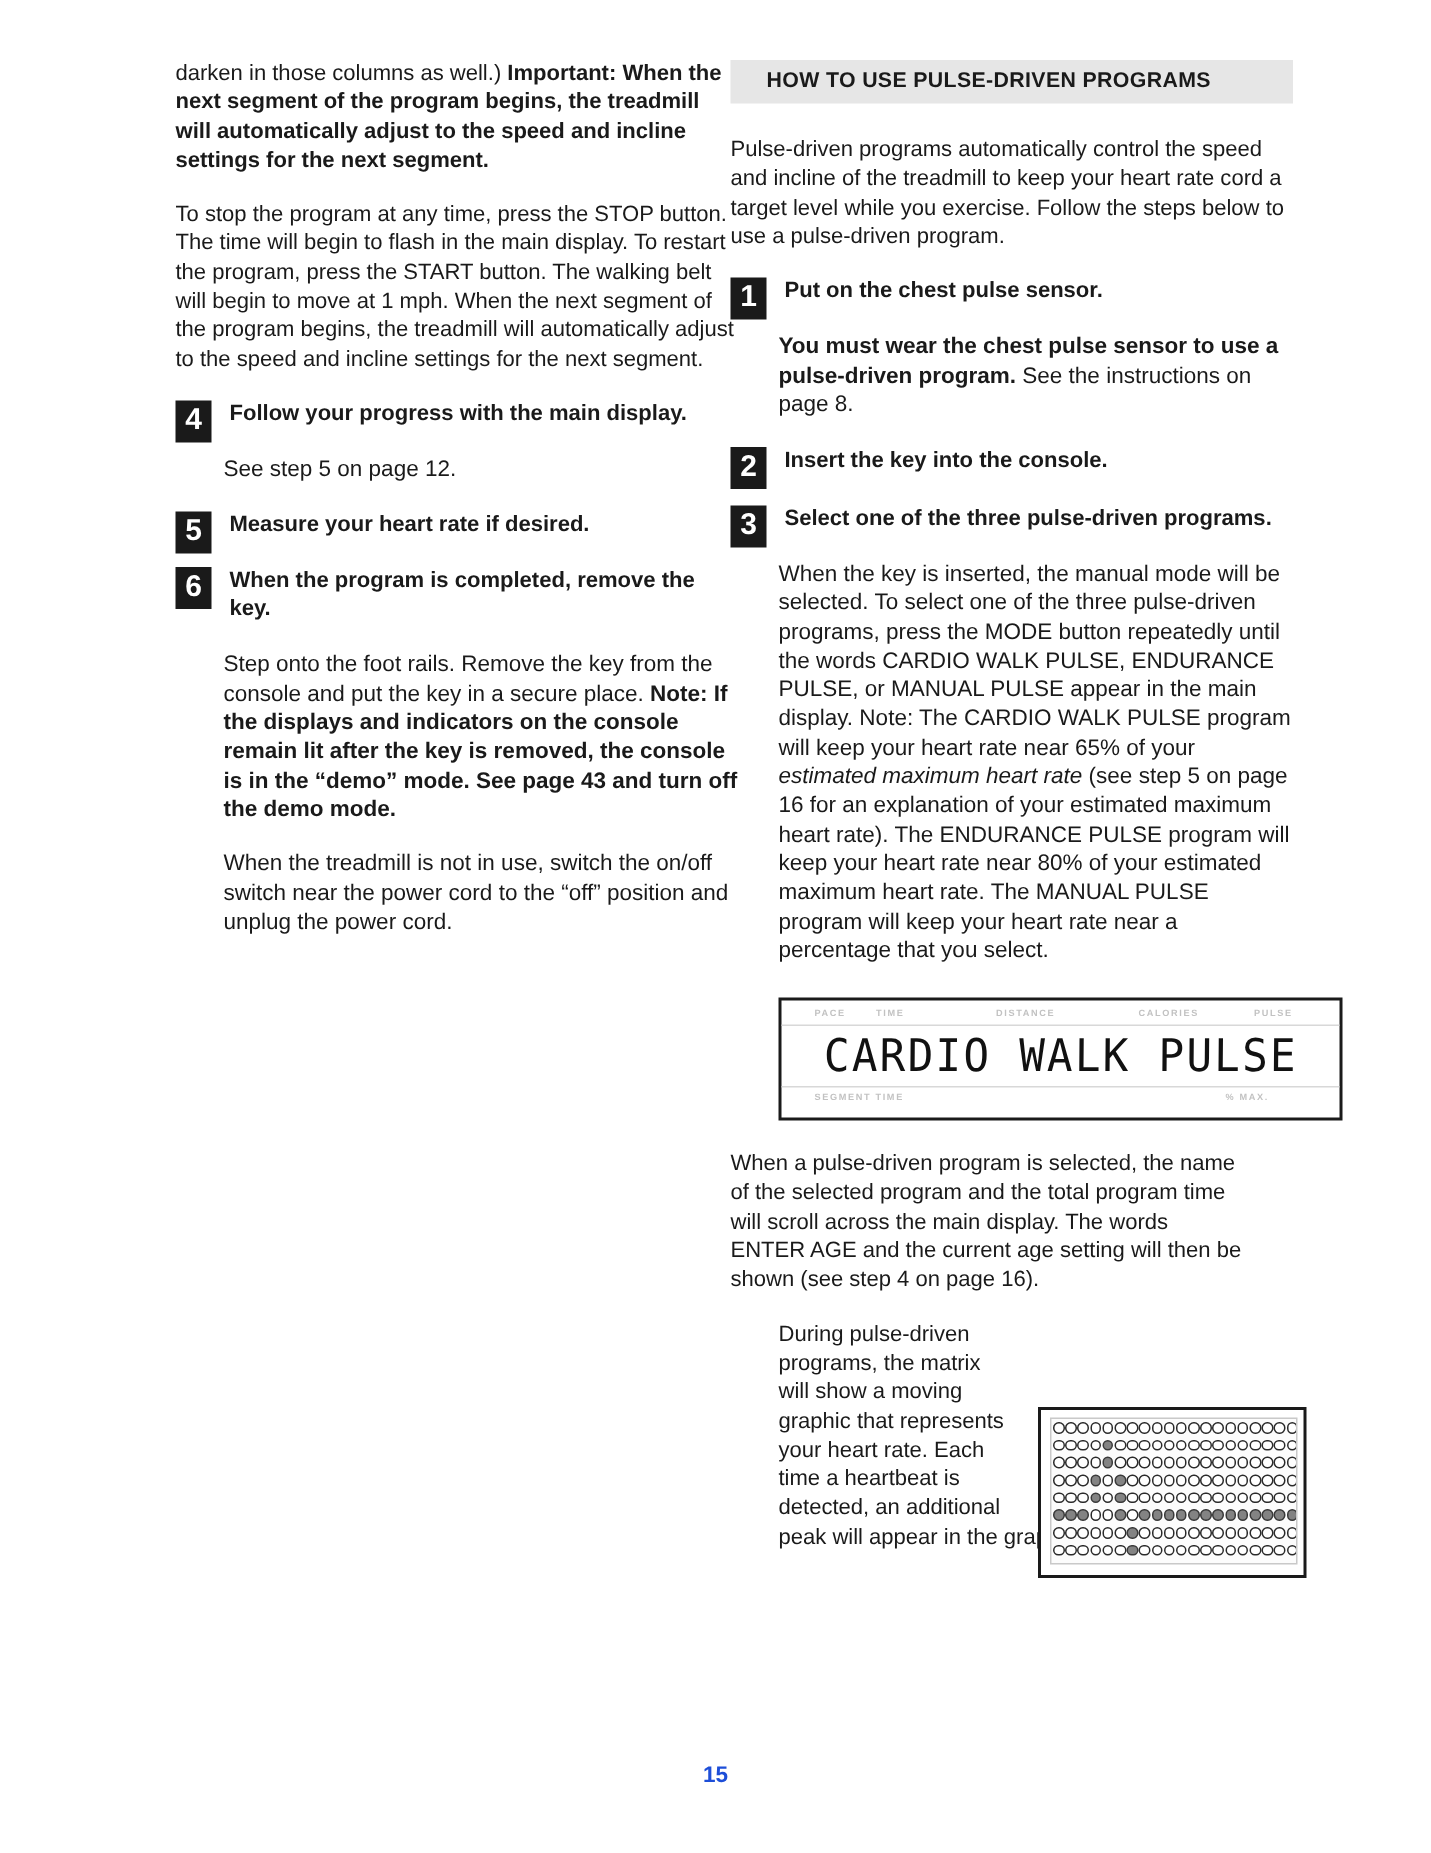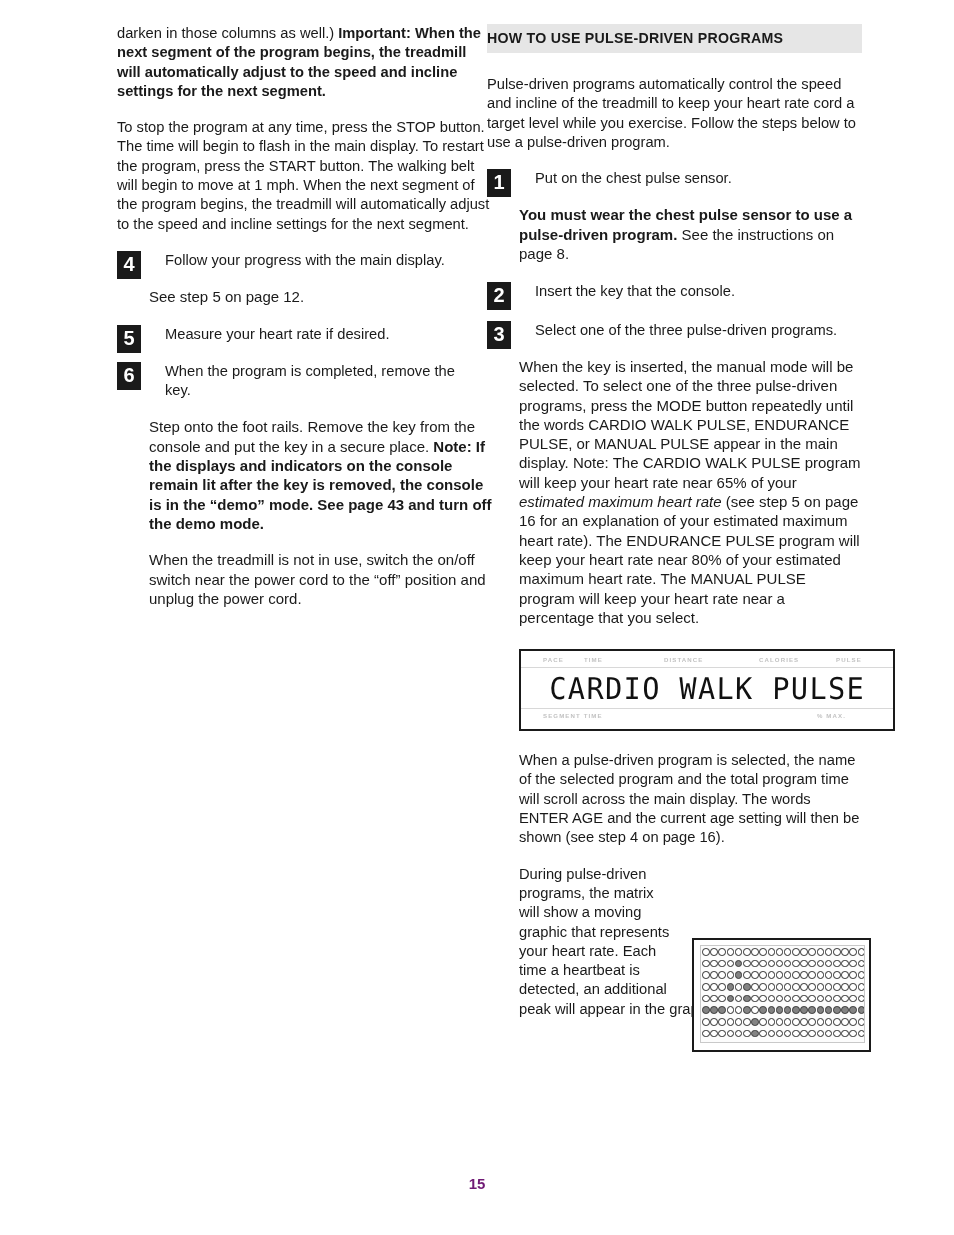--- a/index.html
+++ b/index.html
@@ -15,21 +15,21 @@
     position: relative;
     overflow: hidden;
   }
   .page {
     position: relative;
     width: 954px;
     height: 1235px;
   }
   .col {
     position: absolute;
-    top: 24px;
+    top: 40px;
     width: 375px;
   }
   .col-left  { left: 117px; }
   .col-right { left: 487px; }
 
   p.body {
     font-size: 14.7px;
     line-height: 19.3px;
     margin: 0 0 17px 0;
     text-align: left;
@@ -38,21 +38,21 @@
   i, em { font-style: italic; }
 
   
   .section-bar {
     background: #e6e6e6;
     height: 29px;
     line-height: 29px;
     font-size: 14.2px;
     font-weight: bold;
     letter-spacing: 0.25px;
-    padding-left: 0;
+    padding-left: 24px;
     margin: 0 0 22px 0;
     width: 375px;
     box-sizing: border-box;
   }
 
   
   .step {
     position: relative;
     margin-bottom: 16px;
   }
@@ -66,22 +66,22 @@
     color: #ffffff;
     font-size: 20px;
     font-weight: bold;
     text-align: center;
     line-height: 27px;
     font-family: "Liberation Sans", sans-serif;
   }
   .step-head {
     font-size: 14.7px;
     line-height: 19.3px;
-    font-weight: normal;
-    margin: 16px;
+    font-weight: bold;
+    margin: 4px;
     padding-left: 0;
   }
   .step-body {
     font-size: 15px;
     line-height: 19.3px;
     margin: 17px 0 0 0;
   }
   .step-wrap { padding-left: 32px; }
 
   
@@ -200,21 +200,21 @@
   }
 
   .page-number {
     position: absolute;
     left: 0;
     right: 0;
     top: 1175px;
     text-align: center;
     font-size: 15px;
     font-weight: bold;
-    color: #701a75;
+    color: #1d4ed8;
   }
 </style>
 </head>
 <body>
 
 <div class="page">
 
   <div class="col col-left">
 
     <p class="body"><span>darken in those columns as well.) </span><b>Important: When the next segment of the program begins, the treadmill will automatically adjust to the speed and incline settings for the next segment.</b></p>
@@ -257,21 +257,21 @@
       <div class="step">
         <div class="step-num">1</div>
         <p class="step-head">Put on the chest pulse sensor.</p>
         <p class="step-body"><b>You must wear the chest pulse sensor to use a pulse-driven program.</b><span> See the instructions on page 8.</span></p>
       </div>
     </div>
 
     <div class="step-wrap" style="margin-top:19px;">
       <div class="step">
         <div class="step-num">2</div>
-        <p class="step-head">Insert the key that the console.</p>
+        <p class="step-head">Insert the key into the console.</p>
       </div>
     </div>
 
     <div class="step-wrap" style="margin-top:19px;">
       <div class="step">
         <div class="step-num">3</div>
         <p class="step-head">Select one of the three pulse-driven programs.</p>
         <p class="step-body"><span>When the key is inserted, the manual mode will be selected. To select one of the three pulse-driven programs, press the MODE button repeatedly until the words CARDIO WALK PULSE, ENDURANCE PULSE, or MANUAL PULSE appear in the main display. Note: The CARDIO WALK PULSE program will keep your heart rate near 65% of your </span><i>estimated maximum heart rate</i><span> (see step 5 on page 16 for an explanation of your estimated maximum heart rate). The ENDURANCE PULSE program will keep your heart rate near 80% of your estimated maximum heart rate. The MANUAL PULSE program will keep your heart rate near a percentage that you select.</span></p>
       </div>
     </div>
@@ -286,21 +286,21 @@
       </div>
       <div class="console-main">
         <span class="lcd-text">CARDIO WALK PULSE</span>
       </div>
       <div class="console-sub">
         <span class="lbl-segment">SEGMENT TIME</span>
         <span class="lbl-pctmax">% MAX.</span>
       </div>
     </div>
 
-    <p class="body" style="margin-left:32px; width:343px;">When a pulse-driven program is selected, the name of the selected program and the total program time will scroll across the main display. The words ENTER AGE and the current age setting will then be shown (see step 4 on page 16).</p>
+    <p class="body" style="width:343px;">When a pulse-driven program is selected, the name of the selected program and the total program time will scroll across the main display. The words ENTER AGE and the current age setting will then be shown (see step 4 on page 16).</p>
 
     <div style="margin-left:32px; width:348px;">
       <div class="float-box"></div>
       <p class="wrap-para">During pulse-driven programs, the matrix will show a moving graphic that represents your heart rate. Each time a heartbeat is detected, an additional peak will appear in the graphic.</p>
     </div>
 
   </div>
 
   <div class="matrix-figure">
     <div class="matrix-inner">

